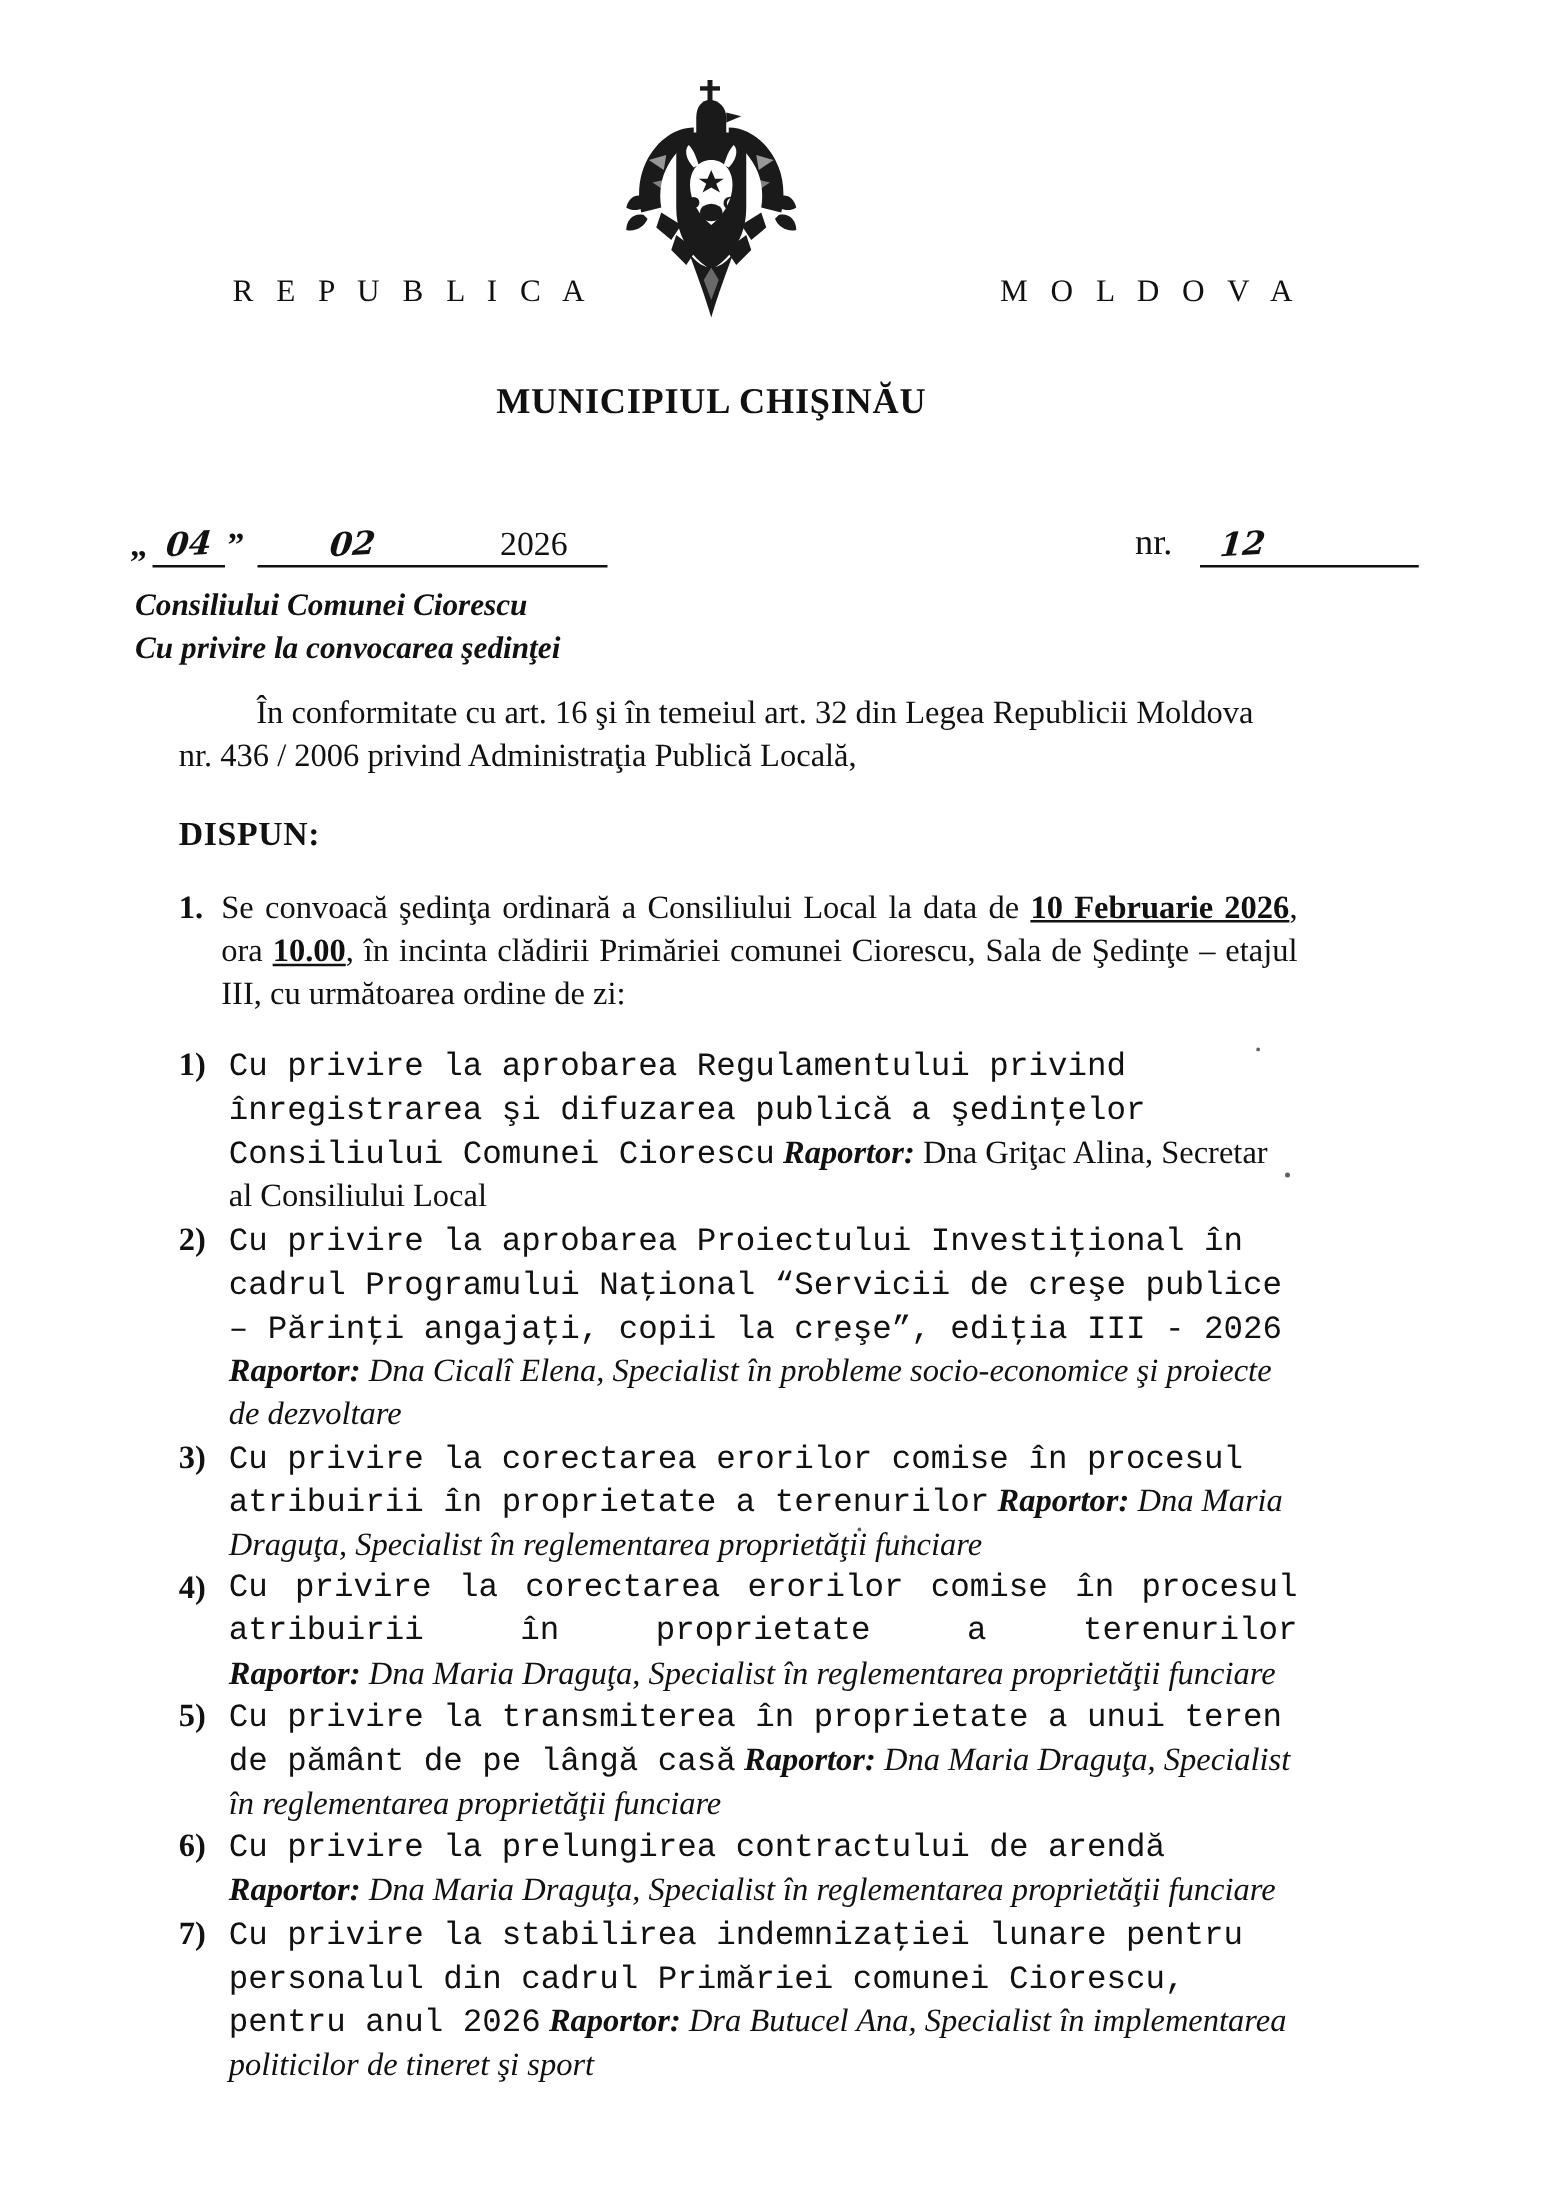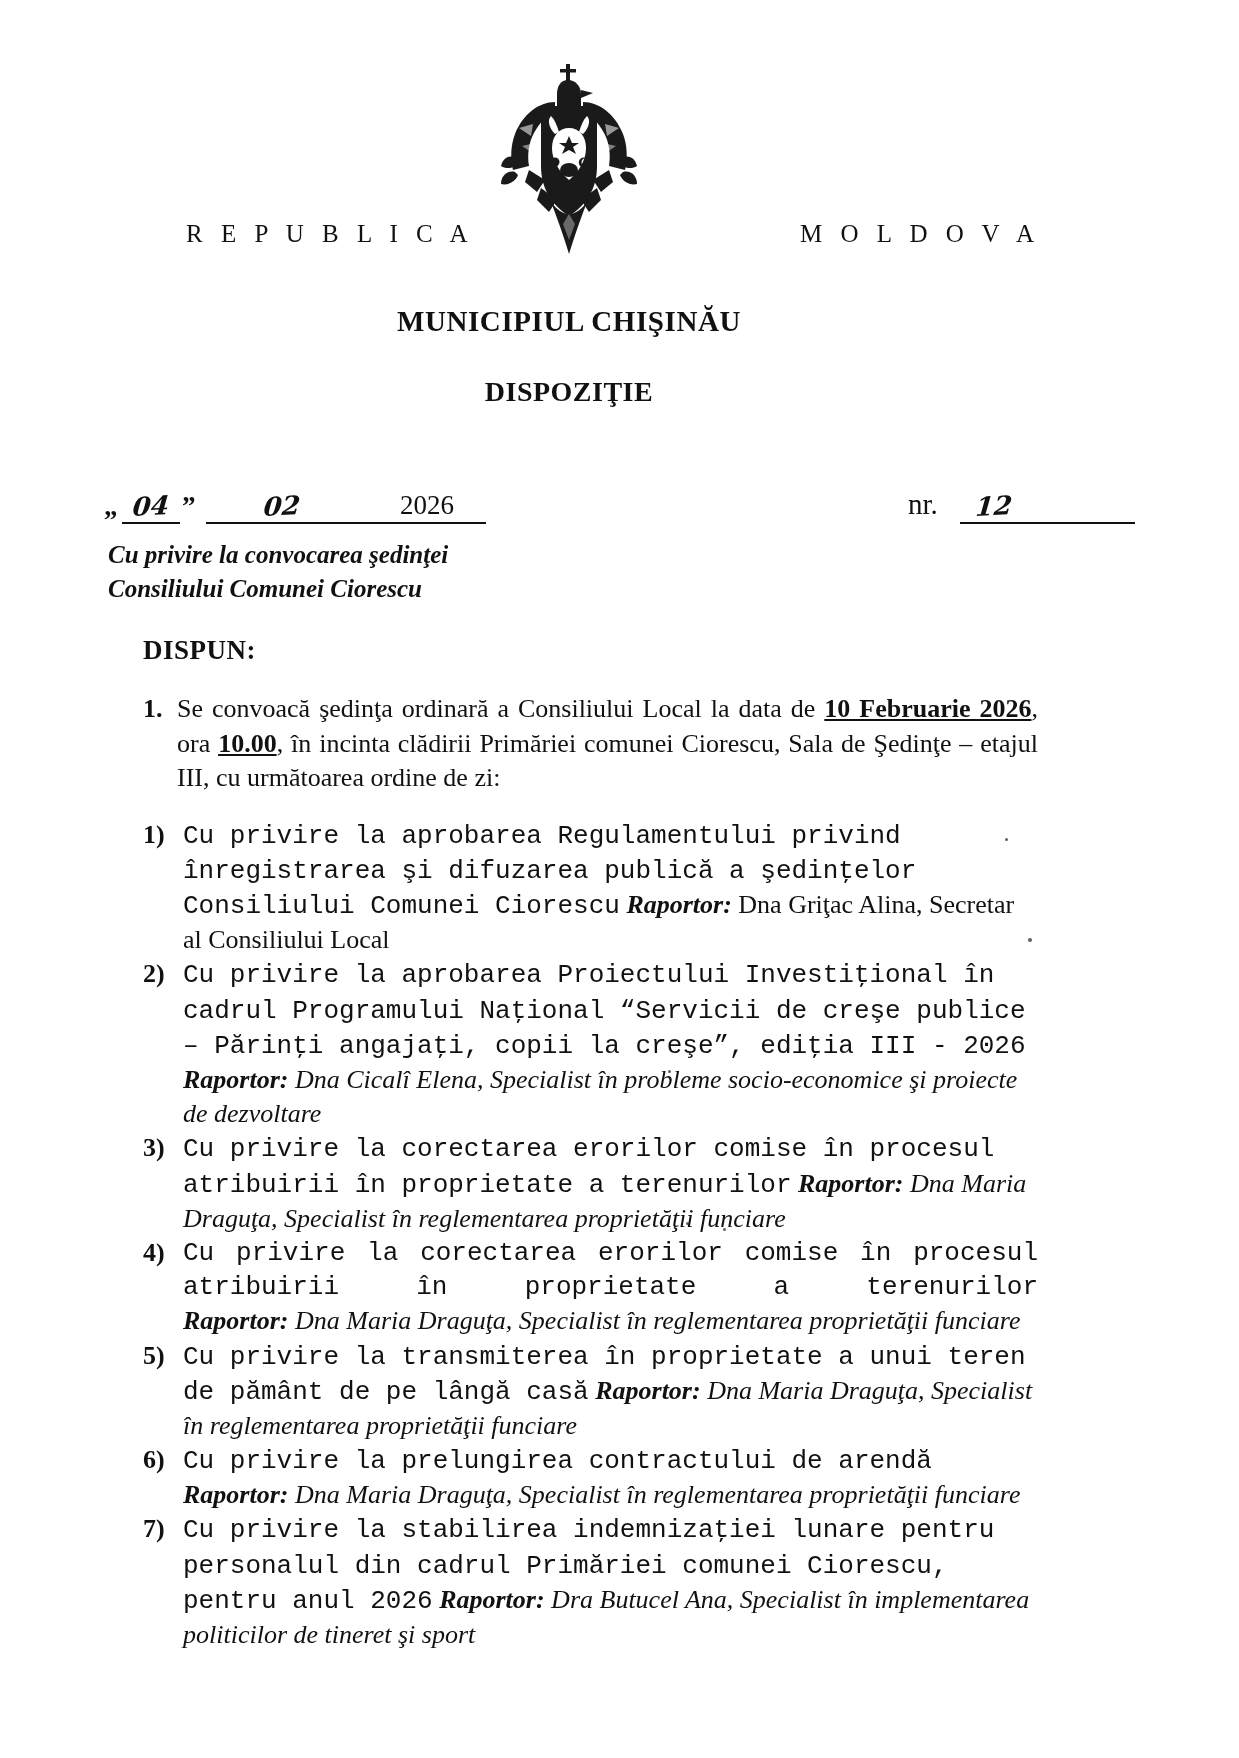--- a/index.html
+++ b/index.html
@@ -286,44 +286,47 @@
           <path d="M108 126 L92 138 L100 150 L112 138 Z"></path>
         </g>
       </svg>
     </div>
 
     <div class="country-right">M O L D O V A</div>
   </div>
 
   <div class="titles">
     <div class="t1">MUNICIPIUL CHIŞINĂU</div>
-    <div class="t3">DISPOZIŢIE</div>
   </div>
 
   <div class="datebar">
     <span class="dq dq-open">„</span>
     <span class="slot-day">
       <span class="hw">04</span>
     </span>
     <span class="dq dq-close">”</span>
     <span class="slot-month">
       <span class="hw">02</span>
     </span>
     <span class="year">2026</span>
     <span class="nr-label">nr.</span>
     <span class="slot-nr">
       <span class="hw">12</span>
     </span>
   </div>
 
   <div class="subject">
+    <div>Consiliului Comunei Ciorescu</div>
     <div>Cu privire la convocarea şedinţei</div>
-    <div>Consiliului Comunei Ciorescu</div>
-  </div>
-
+  </div>
+
+  <div class="body-block">
+    <p class="indent">În conformitate cu art. 16 şi în temeiul  art. 32 din Legea Republicii Moldova</p>
+    <p>nr. 436 / 2006 privind Administraţia Publică Locală,</p>
+  </div>
 
   <div class="dispun">DISPUN:</div>
 
   <div class="clause">
     <span class="num">1.</span>
     <span class="txt"><span>Se convoacă şedinţa  ordinară a Consiliului Local la data de </span><span class="u-bold">10 Februarie 2026</span><span>, ora </span><span class="u-bold">10.00</span><span>,  în  incinta clădirii Primăriei comunei Ciorescu, Sala de Şedinţe – etajul III,  cu următoarea ordine de zi:</span></span>
   </div>
 
   <div class="agenda">
 

